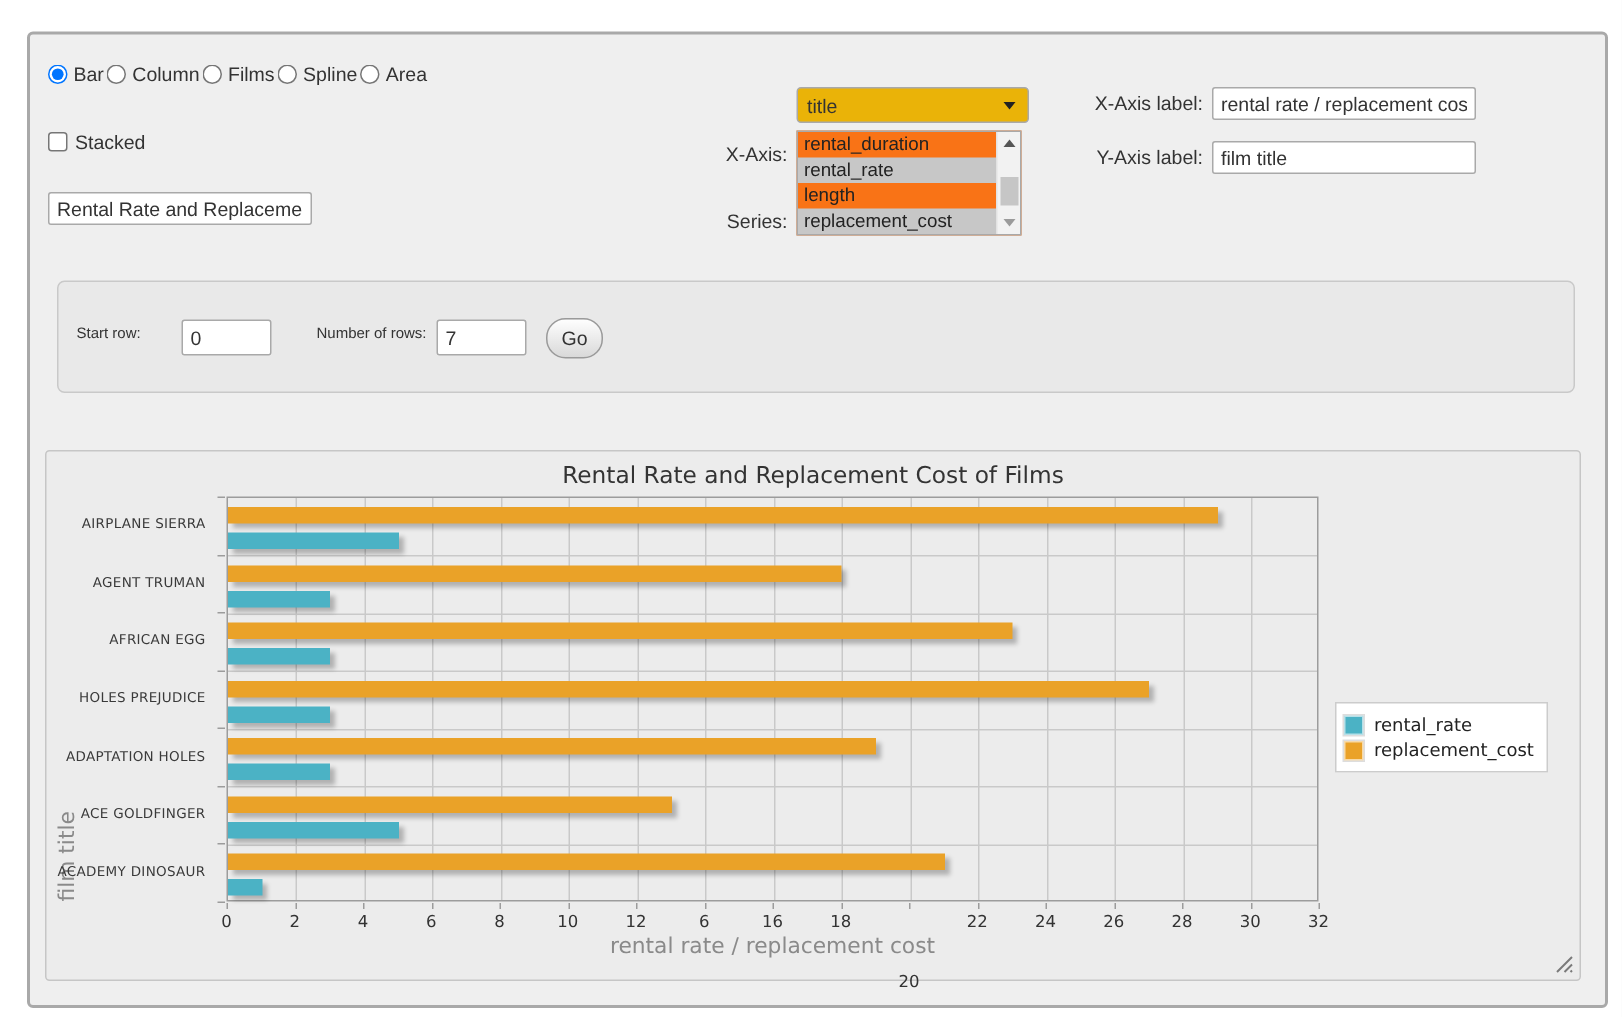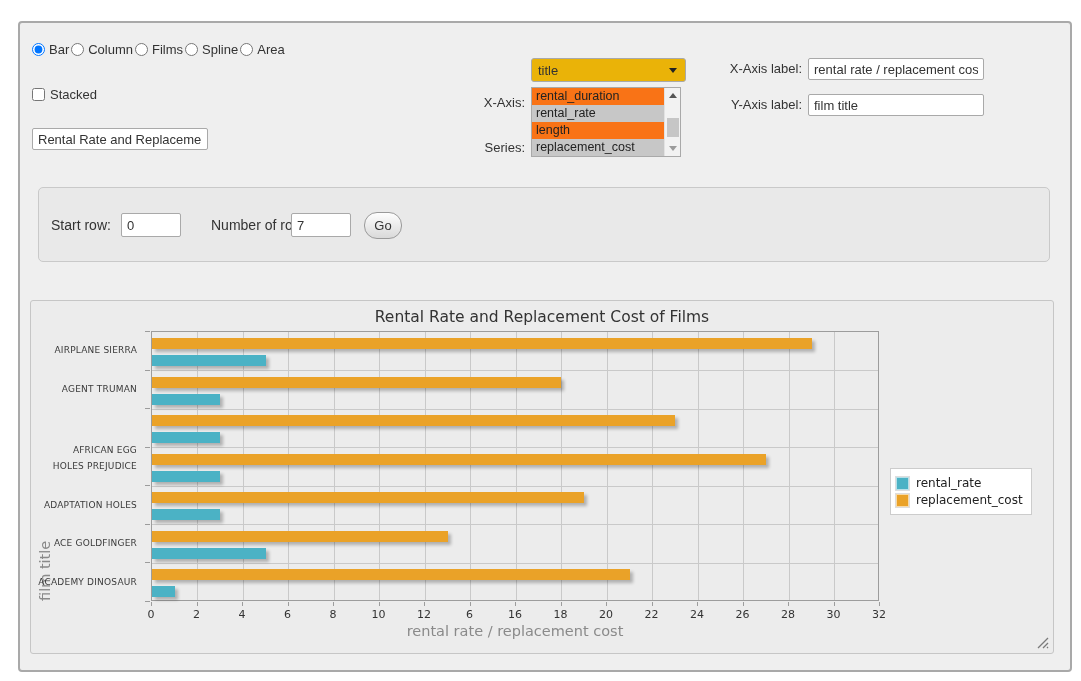--- a/index.html
+++ b/index.html
@@ -41,21 +41,21 @@
   .sb-btn { position:absolute; left:0; width:16px; height:15px; display:flex; align-items:center; justify-content:center; }
   .sb-up { top:0; } .sb-dn { bottom:0; }
   .tri-up { width:0;height:0;border-left:4px solid transparent;border-right:4px solid transparent;border-bottom:5px solid #555; }
   .tri-dn { width:0;height:0;border-left:4px solid transparent;border-right:4px solid transparent;border-top:5px solid #9b9b9b; }
   .sb-thumb { position:absolute; left:2px; width:12px; top:30px; height:19px; background:#c6c6c6; }
 
   .axis-input { position:absolute; width:176px; height:22px; }
 
   .rows-panel { position:absolute; left:18px; top:164px; width:1012px; height:75px;
         background:#e9e9e9; border:1px solid #c9c9c9; border-radius:5px; }
-  .rows-panel .ctl-label { font-size:14px;text-align:right; }
+  .rows-panel .ctl-label { font-size:10px;text-align:right; }
   .small-input { position:absolute; width:60px; height:24px; }
   .go-btn { position:absolute; left:325px; top:24px; width:38px; height:27px; border-radius:13px;
         border:1px solid #9a9a9a; background:linear-gradient(#fefefe,#d9d9d9);
         font-family:"Liberation Sans",sans-serif; font-size:13px; color:#333; }
 
   
   .chart-panel { position:absolute; left:10px; top:277px; width:1024px; height:354px;
         background:#ececec; border:1px solid #c6c6c6; border-radius:3px;
         font-family:"DejaVu Sans", sans-serif; }
   .chart-title { position:absolute; left:0; top:7px; width:100%; text-align:center;
@@ -192,38 +192,38 @@
           <div class="bar" style="left: 0px; top: 160.286px; width: 432.022px; background: rgb(234, 162, 40);"></div>
           <div class="bar" style="left: 0px; top: 177.286px; width: 68.0225px; background: rgb(75, 178, 197);"></div>
           <div class="bar" style="left: 0px; top: 198.857px; width: 295.522px; background: rgb(234, 162, 40);"></div>
           <div class="bar" style="left: 0px; top: 215.857px; width: 113.522px; background: rgb(75, 178, 197);"></div>
           <div class="bar" style="left: 0px; top: 237.429px; width: 477.522px; background: rgb(234, 162, 40);"></div>
           <div class="bar" style="left: 0px; top: 254.429px; width: 22.5225px; background: rgb(75, 178, 197);"></div>
         </div>
       <div>
           <div class="cat-label" style="position: absolute; top: 44.2857px;">AIRPLANE SIERRA</div>
           <div class="cat-label" style="position: absolute; top: 82.8571px;">AGENT TRUMAN</div>
-          <div class="cat-label" style="position: absolute; top: 121.429px; margin-top: 23px;">AFRICAN EGG</div>
+          <div class="cat-label" style="position: absolute; top: 121.429px;">AFRICAN EGG</div>
           <div class="cat-label" style="position: absolute; top: 160px;">HOLES PREJUDICE</div>
           <div class="cat-label" style="position: absolute; top: 198.571px;">ADAPTATION HOLES</div>
           <div class="cat-label" style="position: absolute; top: 237.143px;">ACE GOLDFINGER</div>
           <div class="cat-label" style="position: absolute; top: 275.714px;">ACADEMY DINOSAUR</div>
         </div>
       <div>
           <div class="x-tick-label" style="position: absolute; left: 105px;">0</div>
           <div class="x-tick-label" style="position: absolute; left: 150.5px;">2</div>
           <div class="x-tick-label" style="position: absolute; left: 196px;">4</div>
           <div class="x-tick-label" style="position: absolute; left: 241.5px;">6</div>
           <div class="x-tick-label" style="position: absolute; left: 287px;">8</div>
           <div class="x-tick-label" style="position: absolute; left: 332.5px;">10</div>
           <div class="x-tick-label" style="position: absolute; left: 378px;">12</div>
           <div class="x-tick-label" style="position: absolute; left: 423.5px;">6</div>
           <div class="x-tick-label" style="position: absolute; left: 469px;">16</div>
           <div class="x-tick-label" style="position: absolute; left: 514.5px;">18</div>
-          <div class="x-tick-label" style="position: absolute; left: 560px;">20</div>
+          <div class="x-tick-label" style="position: absolute; left: 560px; margin-top: 40px;">20</div>
           <div class="x-tick-label" style="position: absolute; left: 605.5px;">22</div>
           <div class="x-tick-label" style="position: absolute; left: 651px;">24</div>
           <div class="x-tick-label" style="position: absolute; left: 696.5px;">26</div>
           <div class="x-tick-label" style="position: absolute; left: 742px;">28</div>
           <div class="x-tick-label" style="position: absolute; left: 787.5px;">30</div>
           <div class="x-tick-label" style="position: absolute; left: 833px;">32</div>
         </div>
       <div class="x-axis-title">rental rate / replacement cost</div>
       <div class="legend">
           <div class="legend-item">

